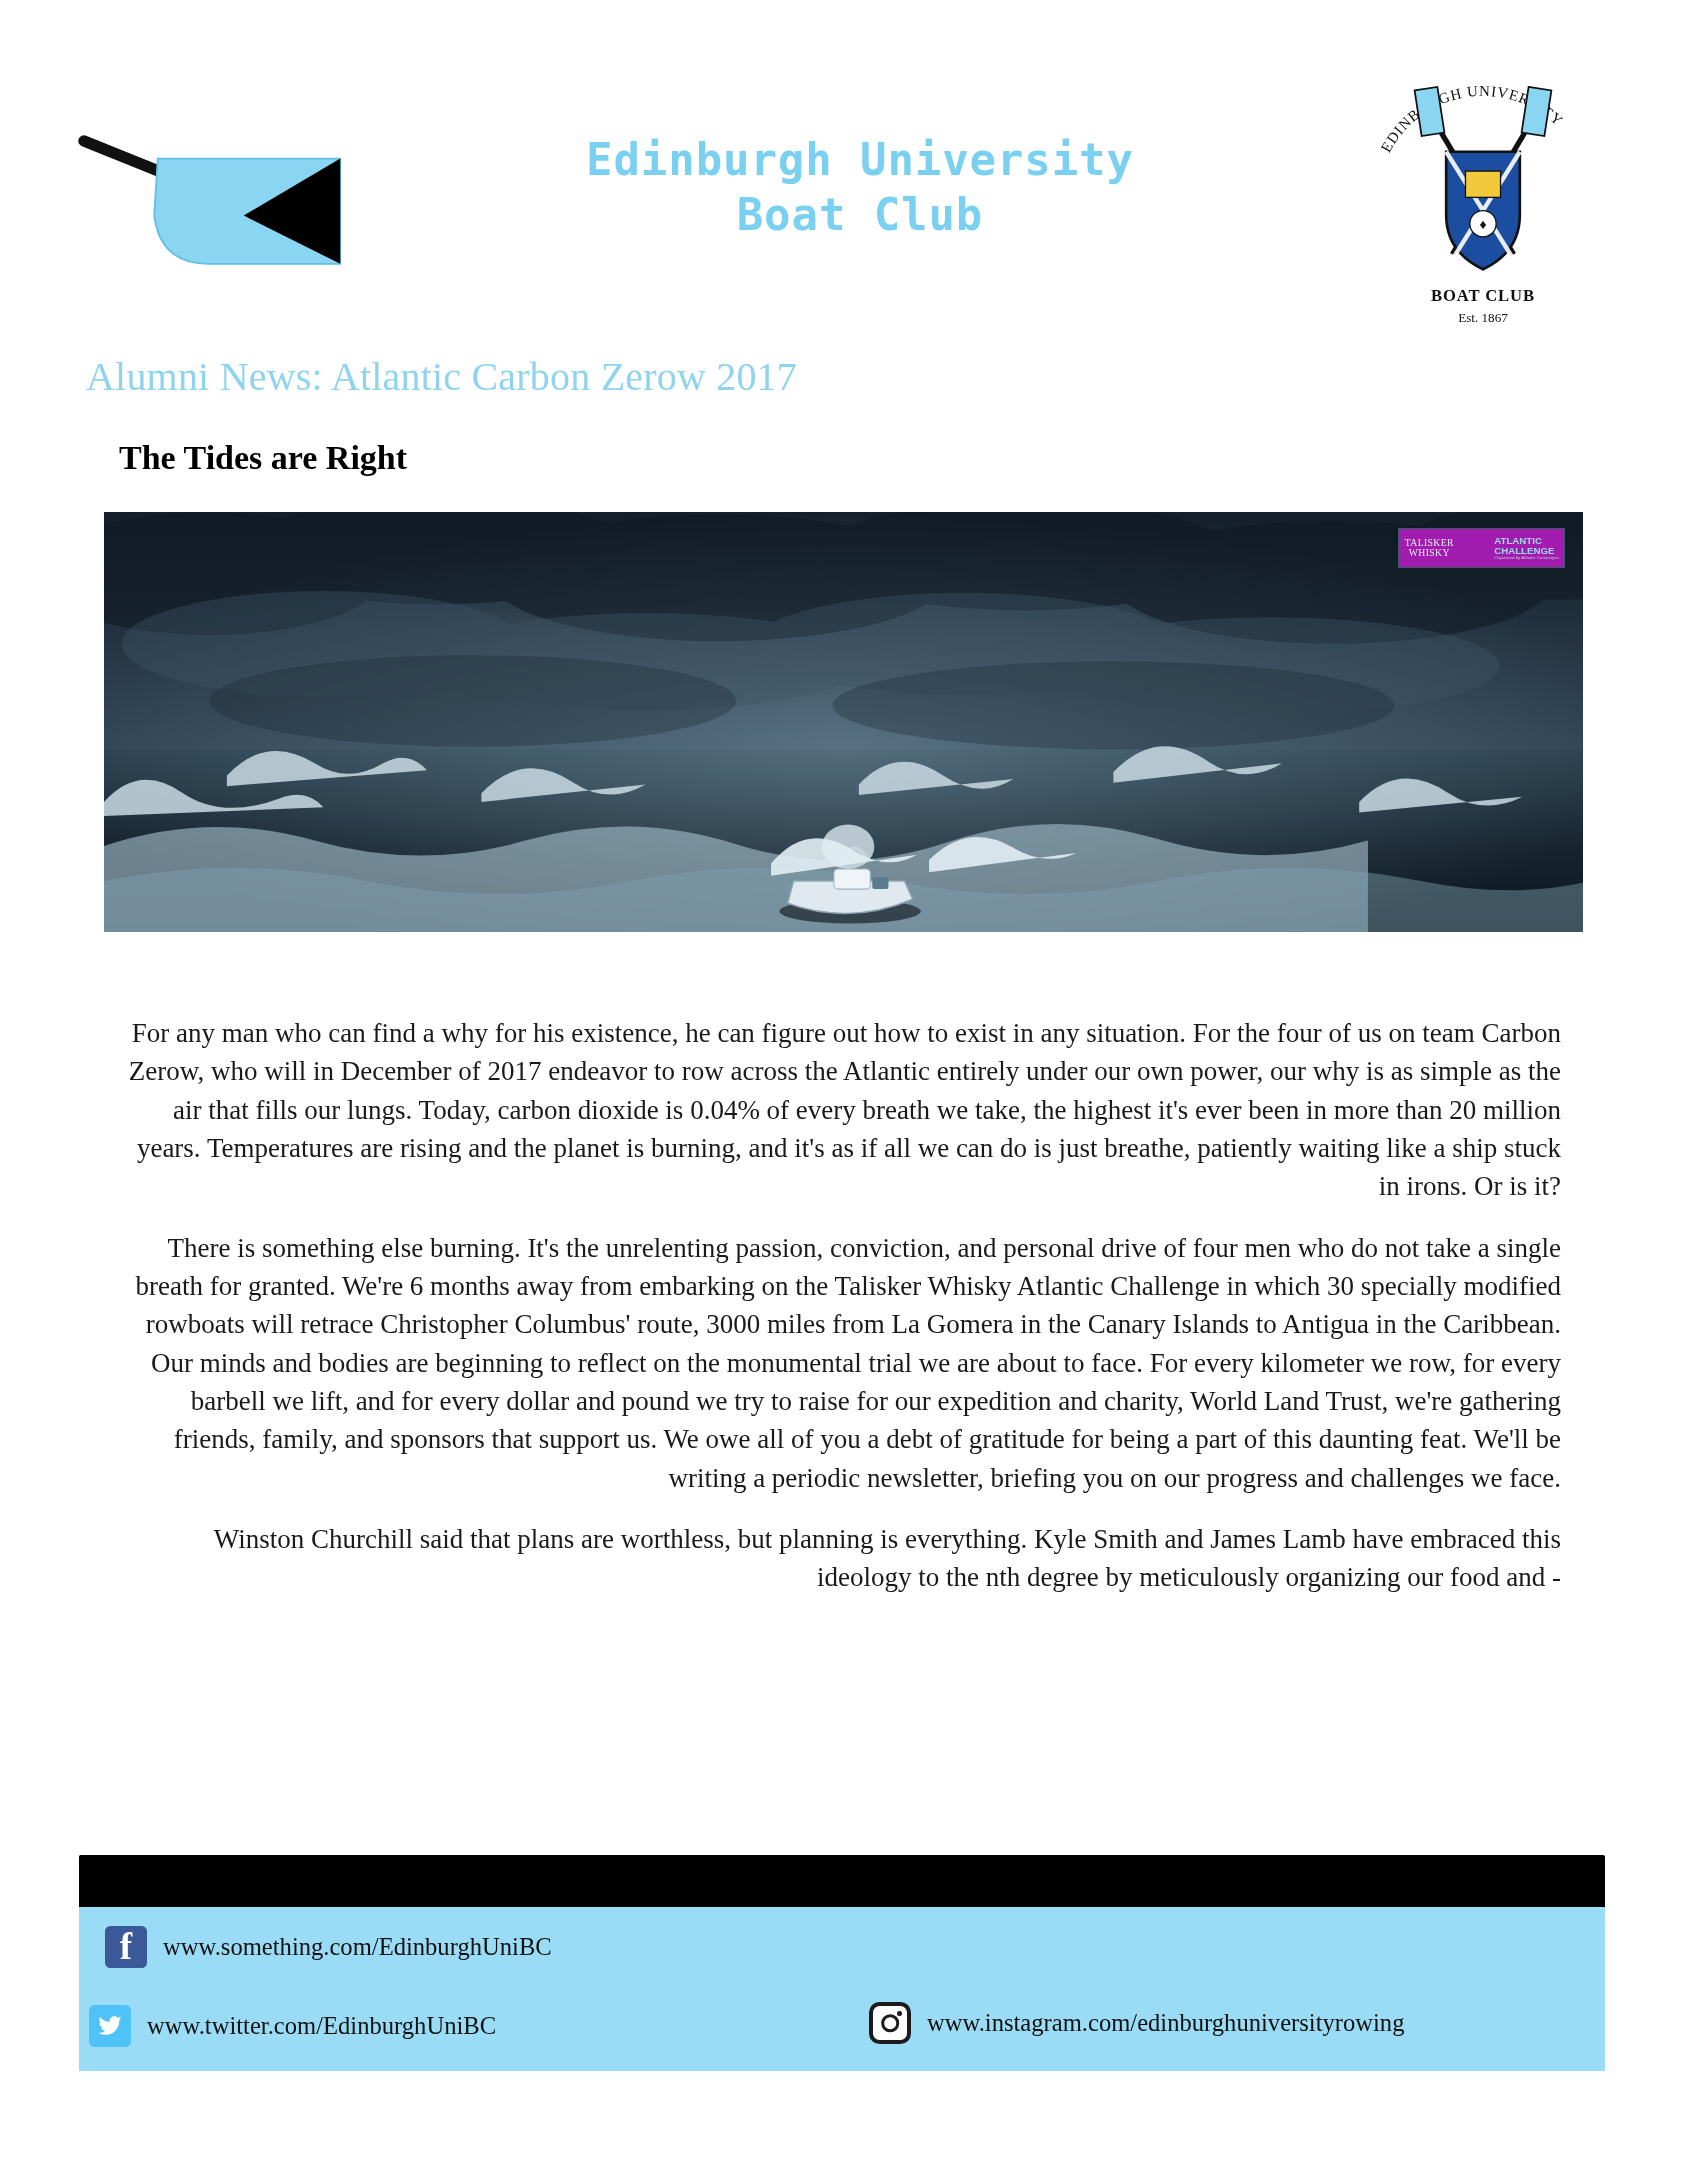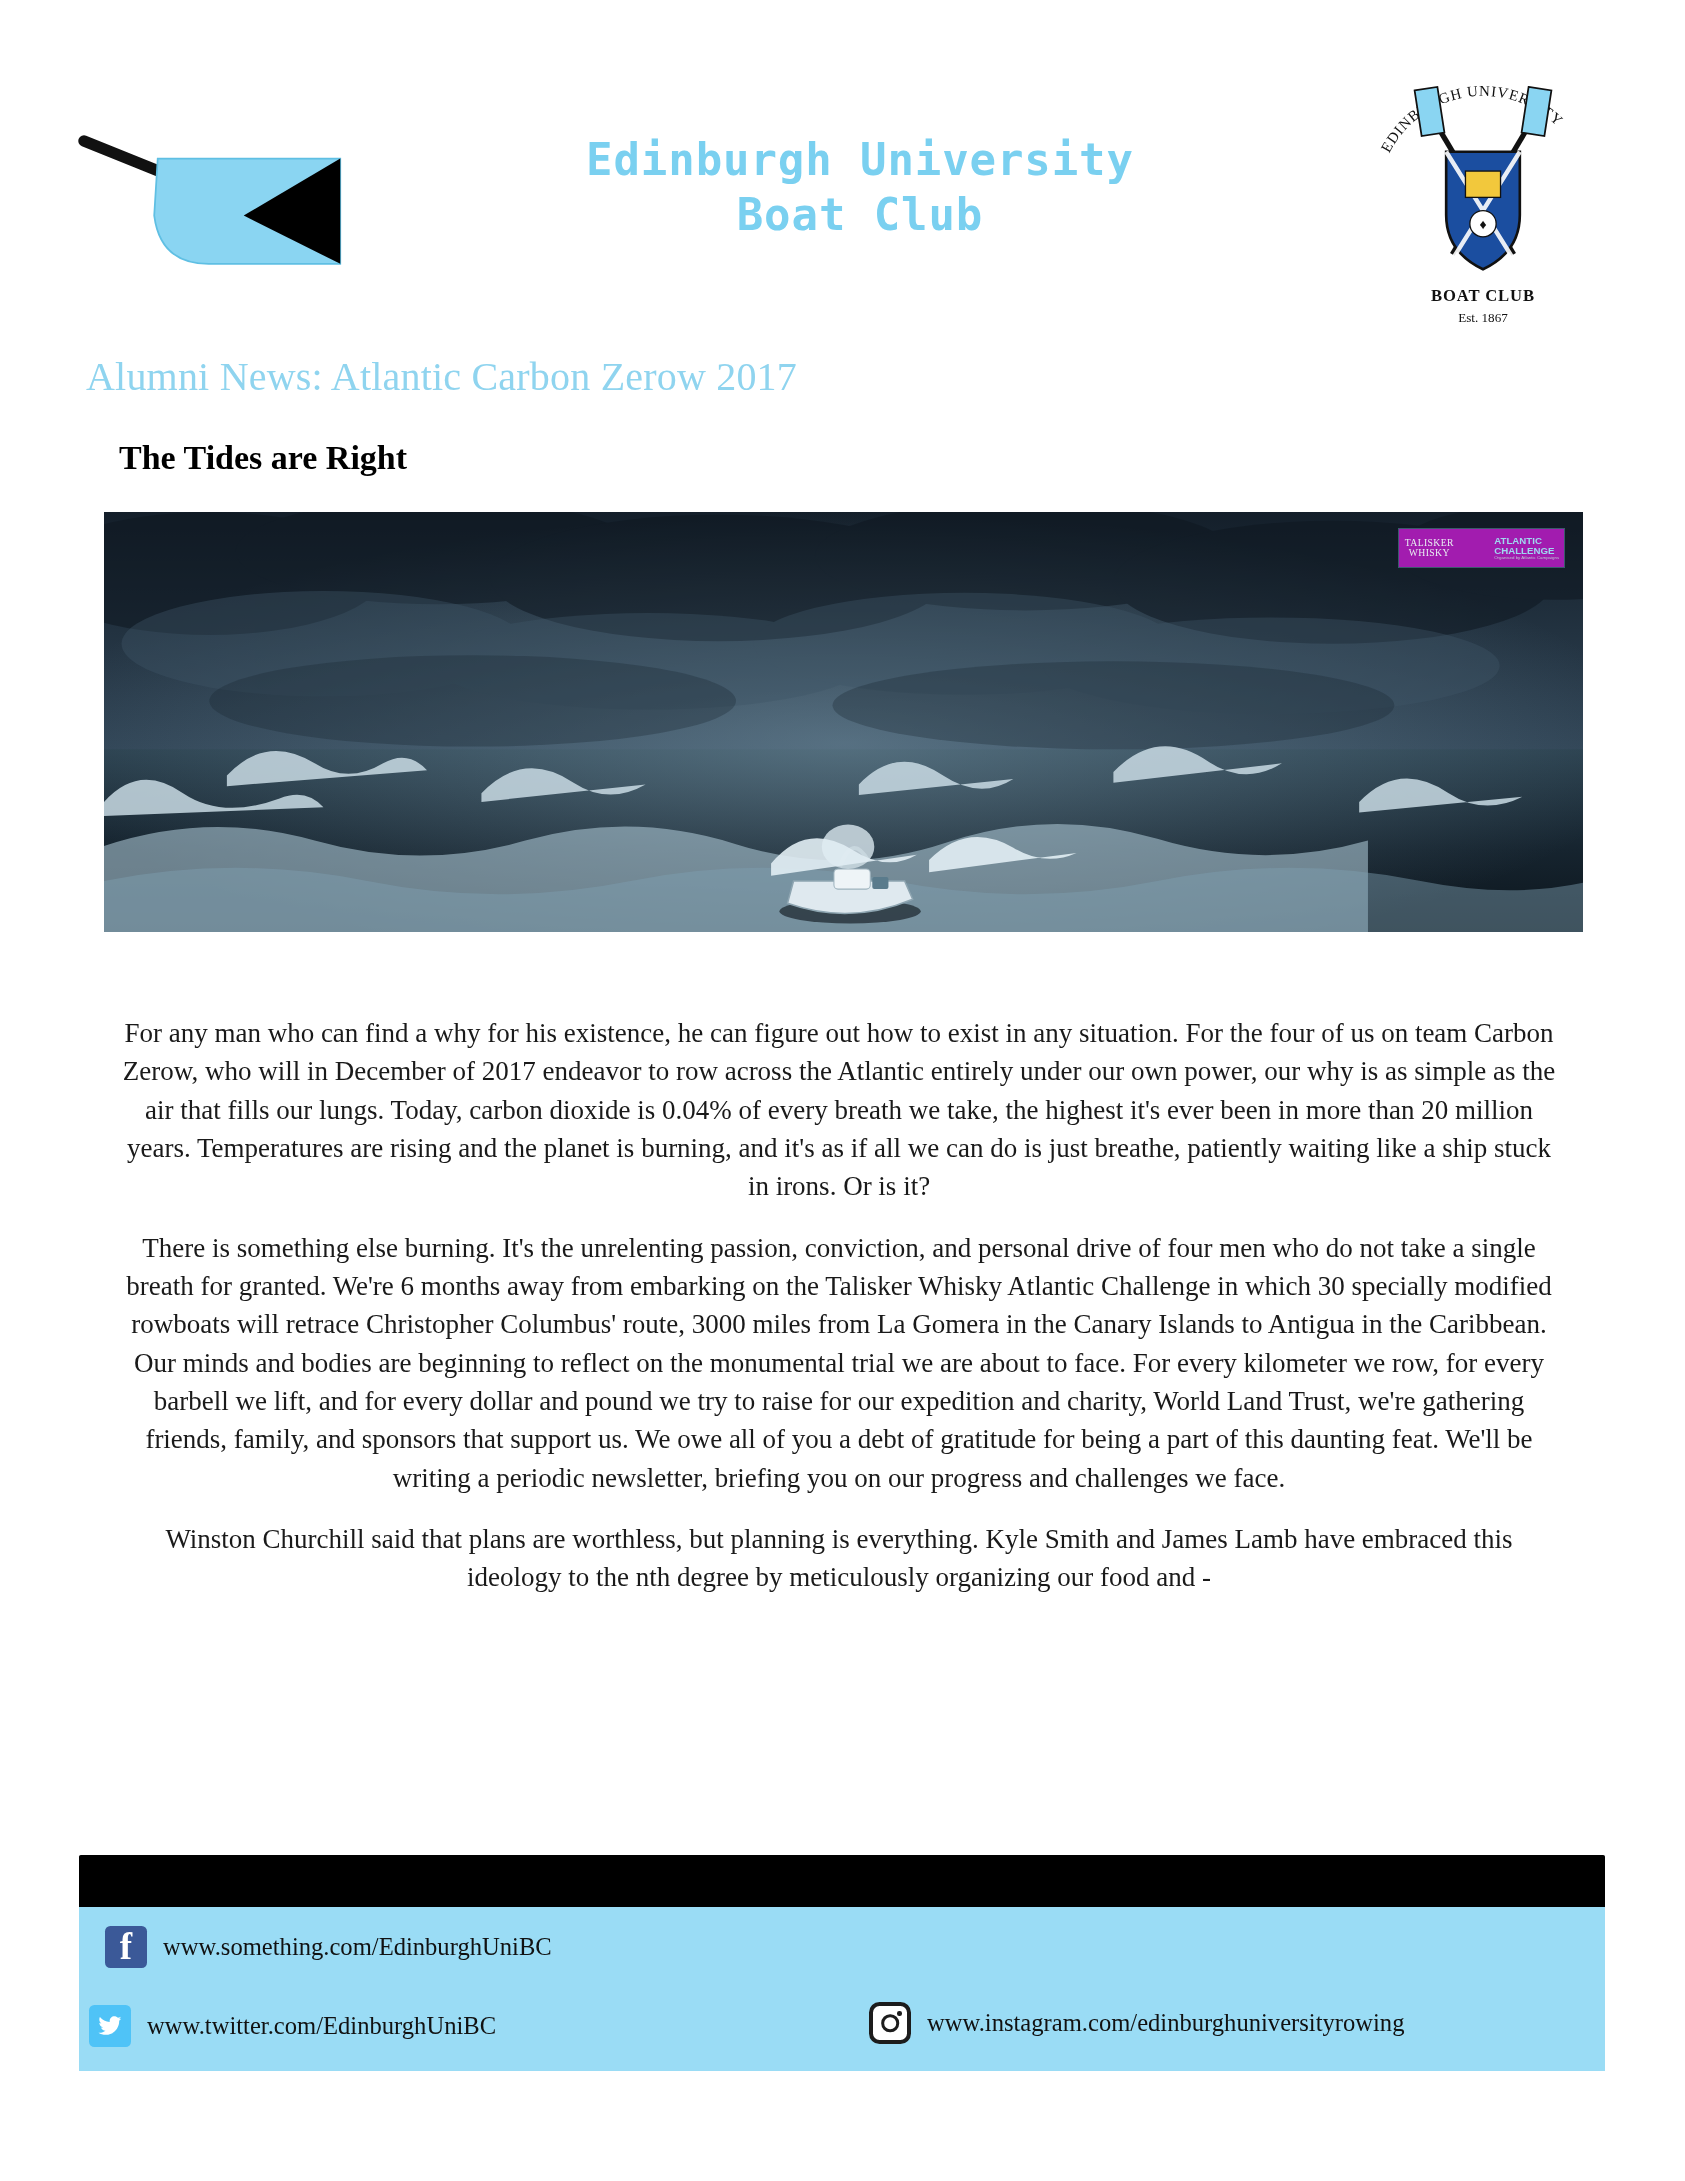--- a/index.html
+++ b/index.html
@@ -138,21 +138,21 @@
   
   .body-text {
     position: absolute;
     left: 117px;
     top: 1014px;
     width: 1444px;
     font-family: "Liberation Serif", serif;
     font-size: 27px;
     line-height: 1.42;
     color: #1a1a1a;
-    text-align: center;
+    text-align: right;
   }
   .body-text p {
     margin: 0 0 23px 0;
   }
 
   
   .footer-black {
     position: absolute;
     left: 79px;
     top: 1855px;

